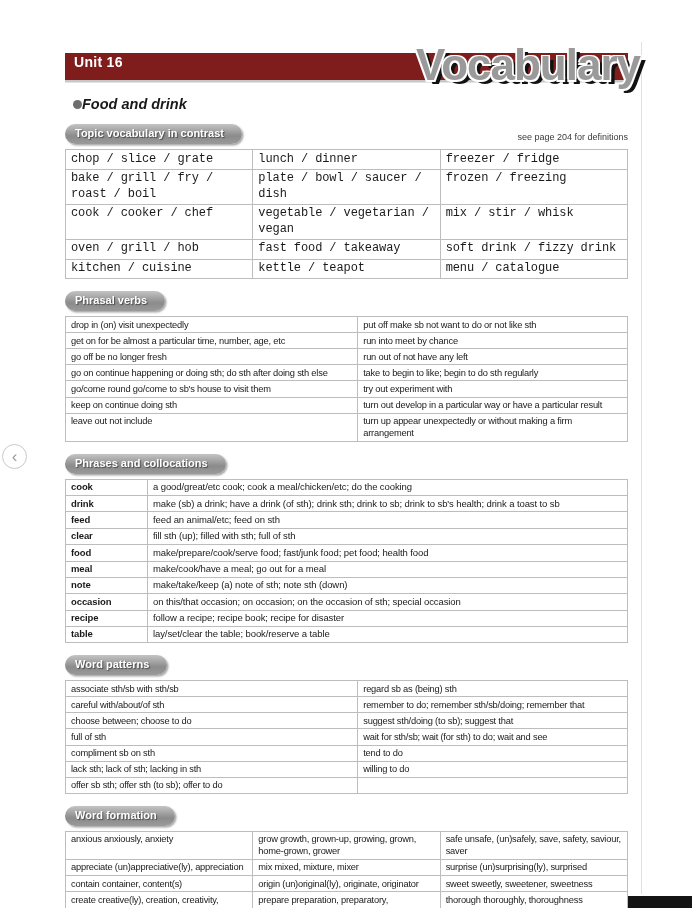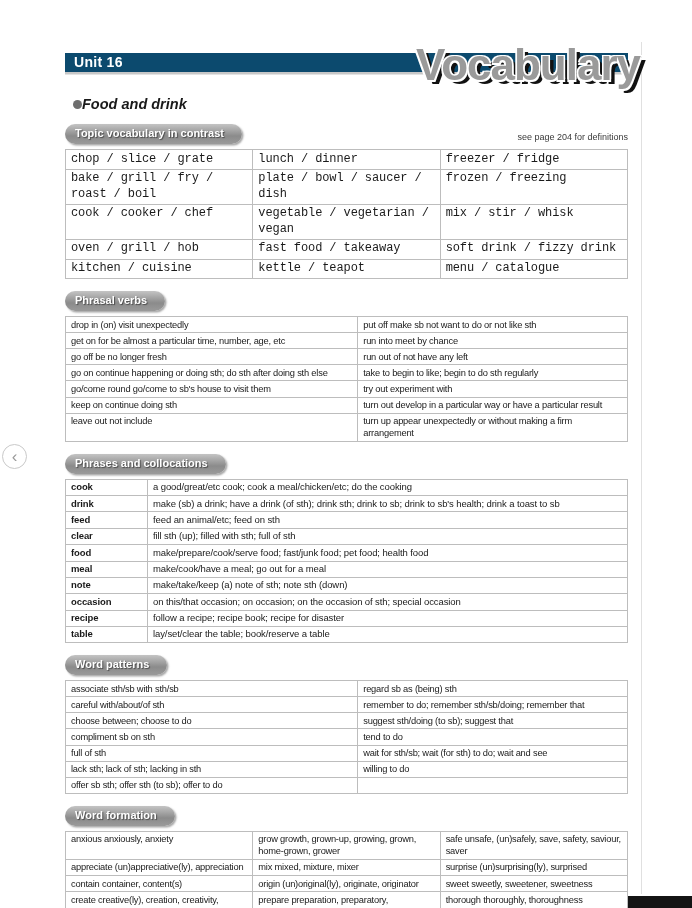--- a/index.html
+++ b/index.html
@@ -21,22 +21,22 @@
     cursor:pointer; padding:0;
   }
   .page-edge { position:absolute; left:641px; top:42px; width:1px; height:852px; background:#e0e0e0; }
   .corner-mark { position:absolute; right:0; bottom:0; width:65px; height:12px; background:#141414; }
 
   
   .page { position:absolute; left:65px; top:40px; width:563px; }
 
   .unit-header { position:relative; height:44px; margin-bottom:2px; }
   .unit-bar {
-    position:absolute; left:0; right:0; bottom:12px; height:19px;
-    background:#0c4a6e; box-shadow:0 2.5px 0 rgba(0,0,0,0.22);
+    position:absolute; left:0; right:0; bottom:4px; height:27px;
+    background:#7f1d1d; box-shadow:0 2.5px 0 rgba(0,0,0,0.22);
   }
   .unit-label { color:#fff; font-weight:bold; font-size:14px; line-height:19px; padding-left:9px; letter-spacing:.3px; display:inline-block; }
   .vocab-banner {
     position:absolute; right:-12px; bottom:-6px;
     font-size:44px; font-weight:bold; letter-spacing:-1px;
     color:#9a9a9a;
     text-shadow:
       -1.5px -1.5px 0 #fff, 1.5px -1.5px 0 #fff,
       -1.5px 1.5px 0 #fff, 1.5px 1.5px 0 #fff,
       5px 4px 0 #111;
@@ -251,27 +251,27 @@
           <div class="td l"><span class="term">careful</span> <span>with/about/of sth</span></div>
           <div class="td r"><span class="term">remember</span> <span>to do; remember sth/sb/doing; remember that</span></div>
         </div>
 
         <div class="tr">
           <div class="td l"><span class="term">choose</span> <span>between; choose to do</span></div>
           <div class="td r"><span class="term">suggest</span> <span>sth/doing (to sb); suggest that</span></div>
         </div>
 
         <div class="tr">
+          <div class="td l"><span class="term">full</span> <span>of sth</span></div>
+          <div class="td r"><span class="term">wait</span> <span>for sth/sb; wait (for sth) to do; wait and see</span></div>
+        </div>
+
+        <div class="tr">
           <div class="td l"><span class="term">compliment</span> <span>sb on sth</span></div>
           <div class="td r"><span class="term">tend</span> <span>to do</span></div>
-        </div>
-
-        <div class="tr">
-          <div class="td l"><span class="term">full</span> <span>of sth</span></div>
-          <div class="td r"><span class="term">wait</span> <span>for sth/sb; wait (for sth) to do; wait and see</span></div>
         </div>
 
         <div class="tr">
           <div class="td l"><span class="term">lack</span> <span>sth; lack of sth; lacking in sth</span></div>
           <div class="td r"><span class="term">willing</span> <span>to do</span></div>
         </div>
 
         <div class="tr">
           <div class="td l"><span class="term">offer</span> <span>sb sth; offer sth (to sb); offer to do</span></div>
           <div class="td r"><span class="term"></span> <span></span></div>

